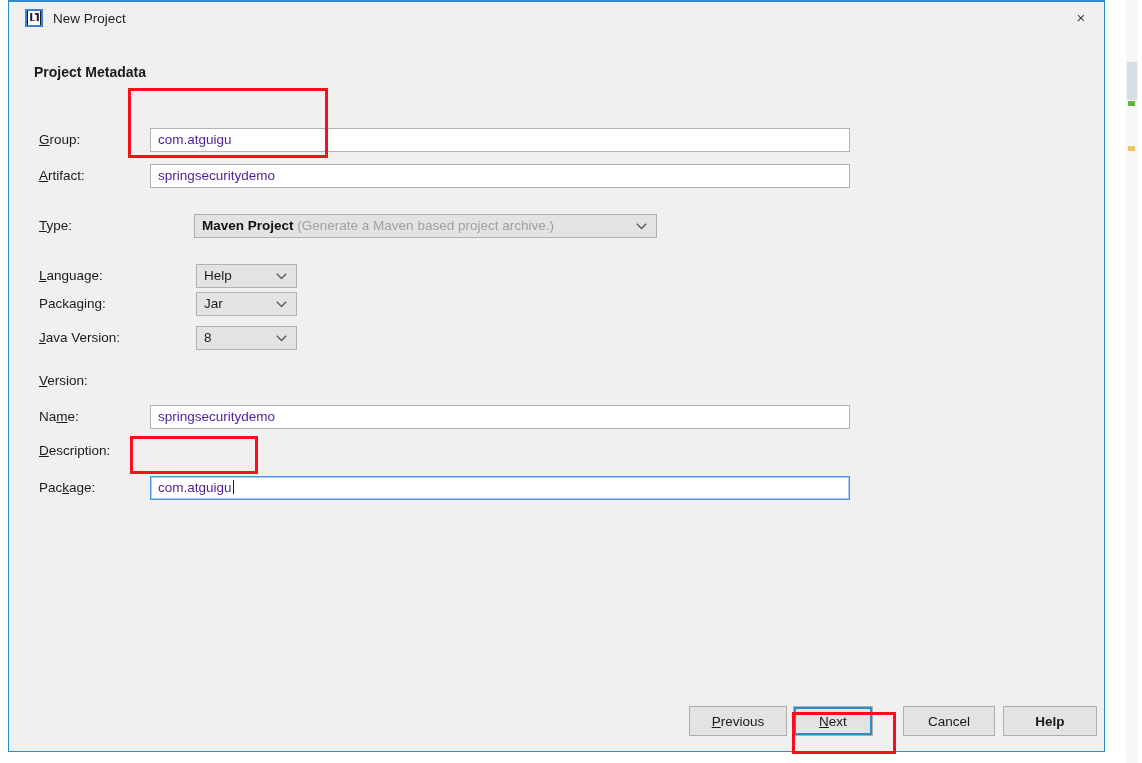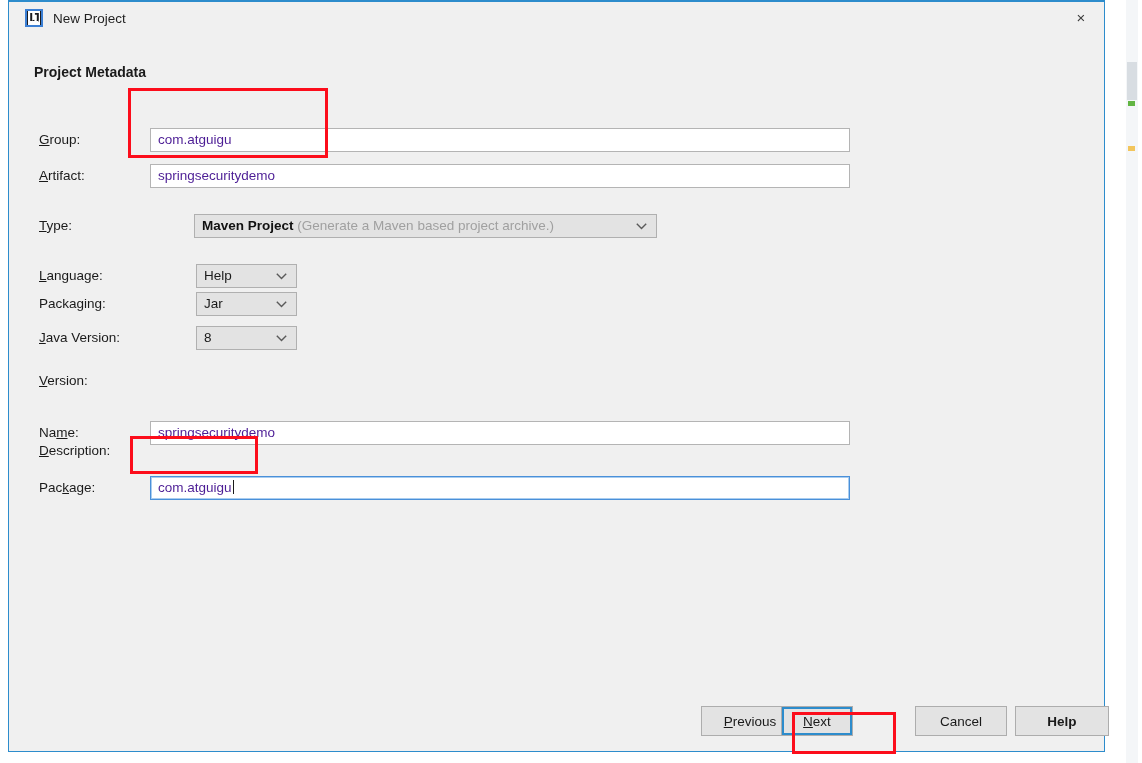--- a/index.html
+++ b/index.html
@@ -182,21 +182,20 @@
     position: absolute;
     top: 0;
     height: 30px;
     background: #e3e3e3;
     border: 1px solid #adadad;
     font-size: 13.5px;
     color: #1a1a1a;
     display: flex; align-items: center; justify-content: center;
     font-family: "Liberation Sans", sans-serif;
     cursor: default;
-    margin-left: 12px;
   }
   .btn u { text-decoration: underline; text-underline-offset: 1px; }
   .btn.default {
     border: 1px solid #adadad;
     box-shadow: 0 0 0 2px #2d8ccc inset, 0 0 0 3px #e3e3e3 inset;
   }
 
   
   .anno {
     position: absolute;
@@ -266,38 +265,38 @@
           <div class="lbl"><u>J</u>ava Version:</div>
           <div class="combo combo-small"><span>8</span><span class="arrow">
               <svg width="11" height="7" viewBox="0 0 11 7">
                 <path d="M0.8 0.8 L5.5 5.4 L10.2 0.8" fill="none" stroke="#5a5a5a" stroke-width="1.4"></path>
               </svg>
             </span></div>
         </div>
         <div class="row" style="top: 333px;">
           <div class="lbl"><u>V</u>ersion:</div>
         </div>
-        <div class="row" style="top: 369px; margin-top: 16px;">
+        <div class="row" style="top: 369px;">
           <div class="lbl">Na<u>m</u>e:</div>
           <div class="txt">springsecuritydemo</div>
         </div>
         <div class="row" style="top: 403px;">
           <div class="lbl"><u>D</u>escription:</div>
         </div>
         <div class="row" style="top: 440px;">
           <div class="lbl">Pac<u>k</u>age:</div>
           <div class="txt focused">com.atguigu<span class="caret"></span></div>
         </div>
       </div>
 
     <div id="buttonbar">
         <div class="btn" style="left: 680px; width: 98px;">
           <span><u>P</u>revious</span>
         </div>
-        <div class="btn default" style="left: 760px; width: 72px;">
+        <div class="btn default" style="left: 784px; width: 80px;">
           <span><u>N</u>ext</span>
         </div>
         <div class="btn" style="left: 894px; width: 92px;">
           <span>Cancel</span>
         </div>
         <div class="btn" style="left: 994px; width: 94px; font-weight: bold;">
           <span>Help</span>
         </div>
       </div>
   </div>

